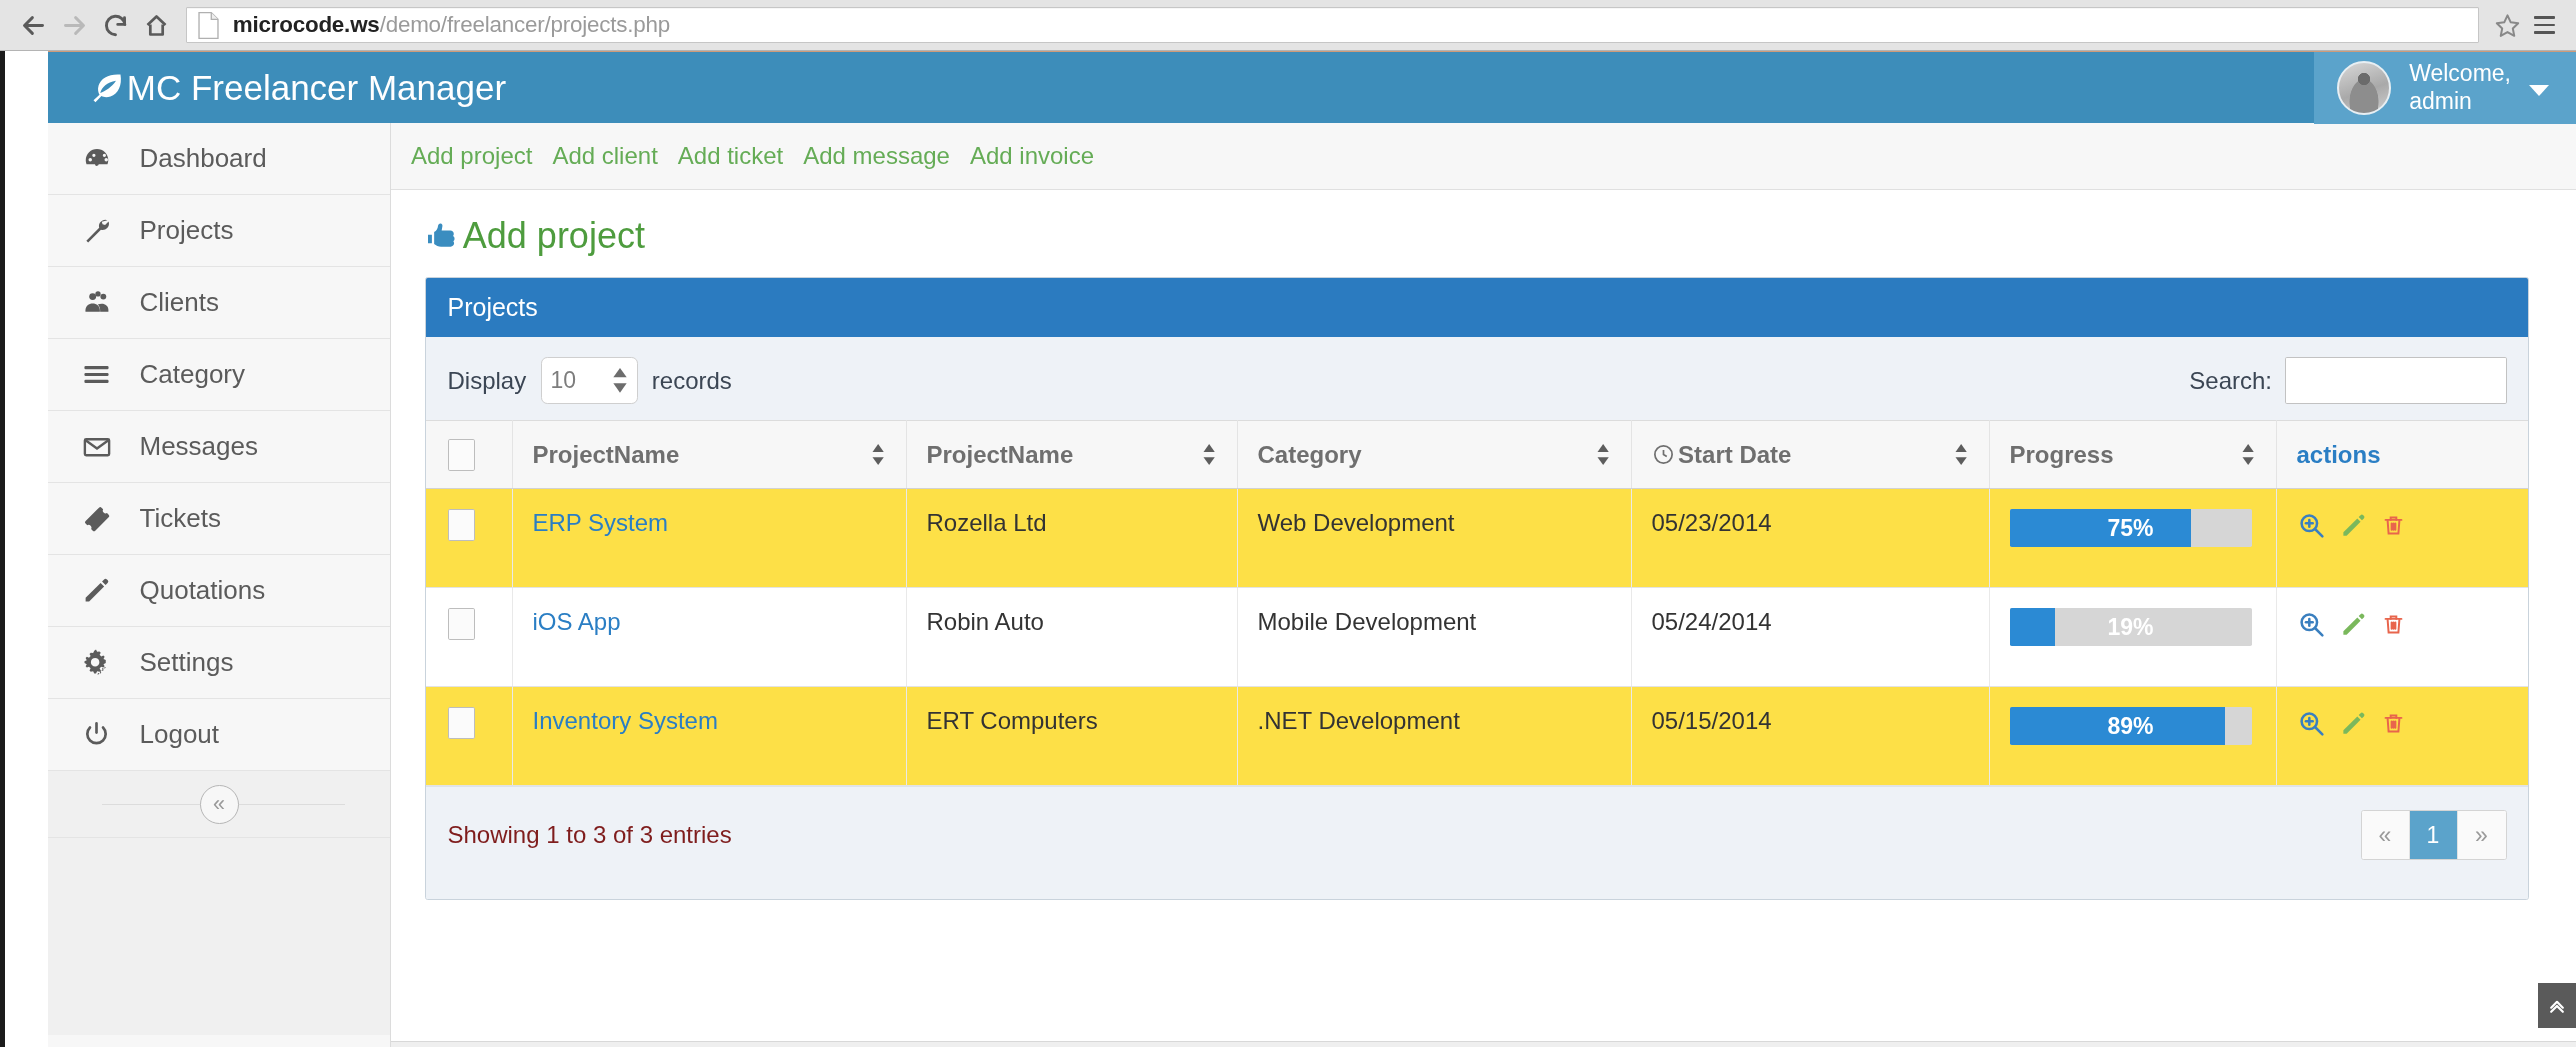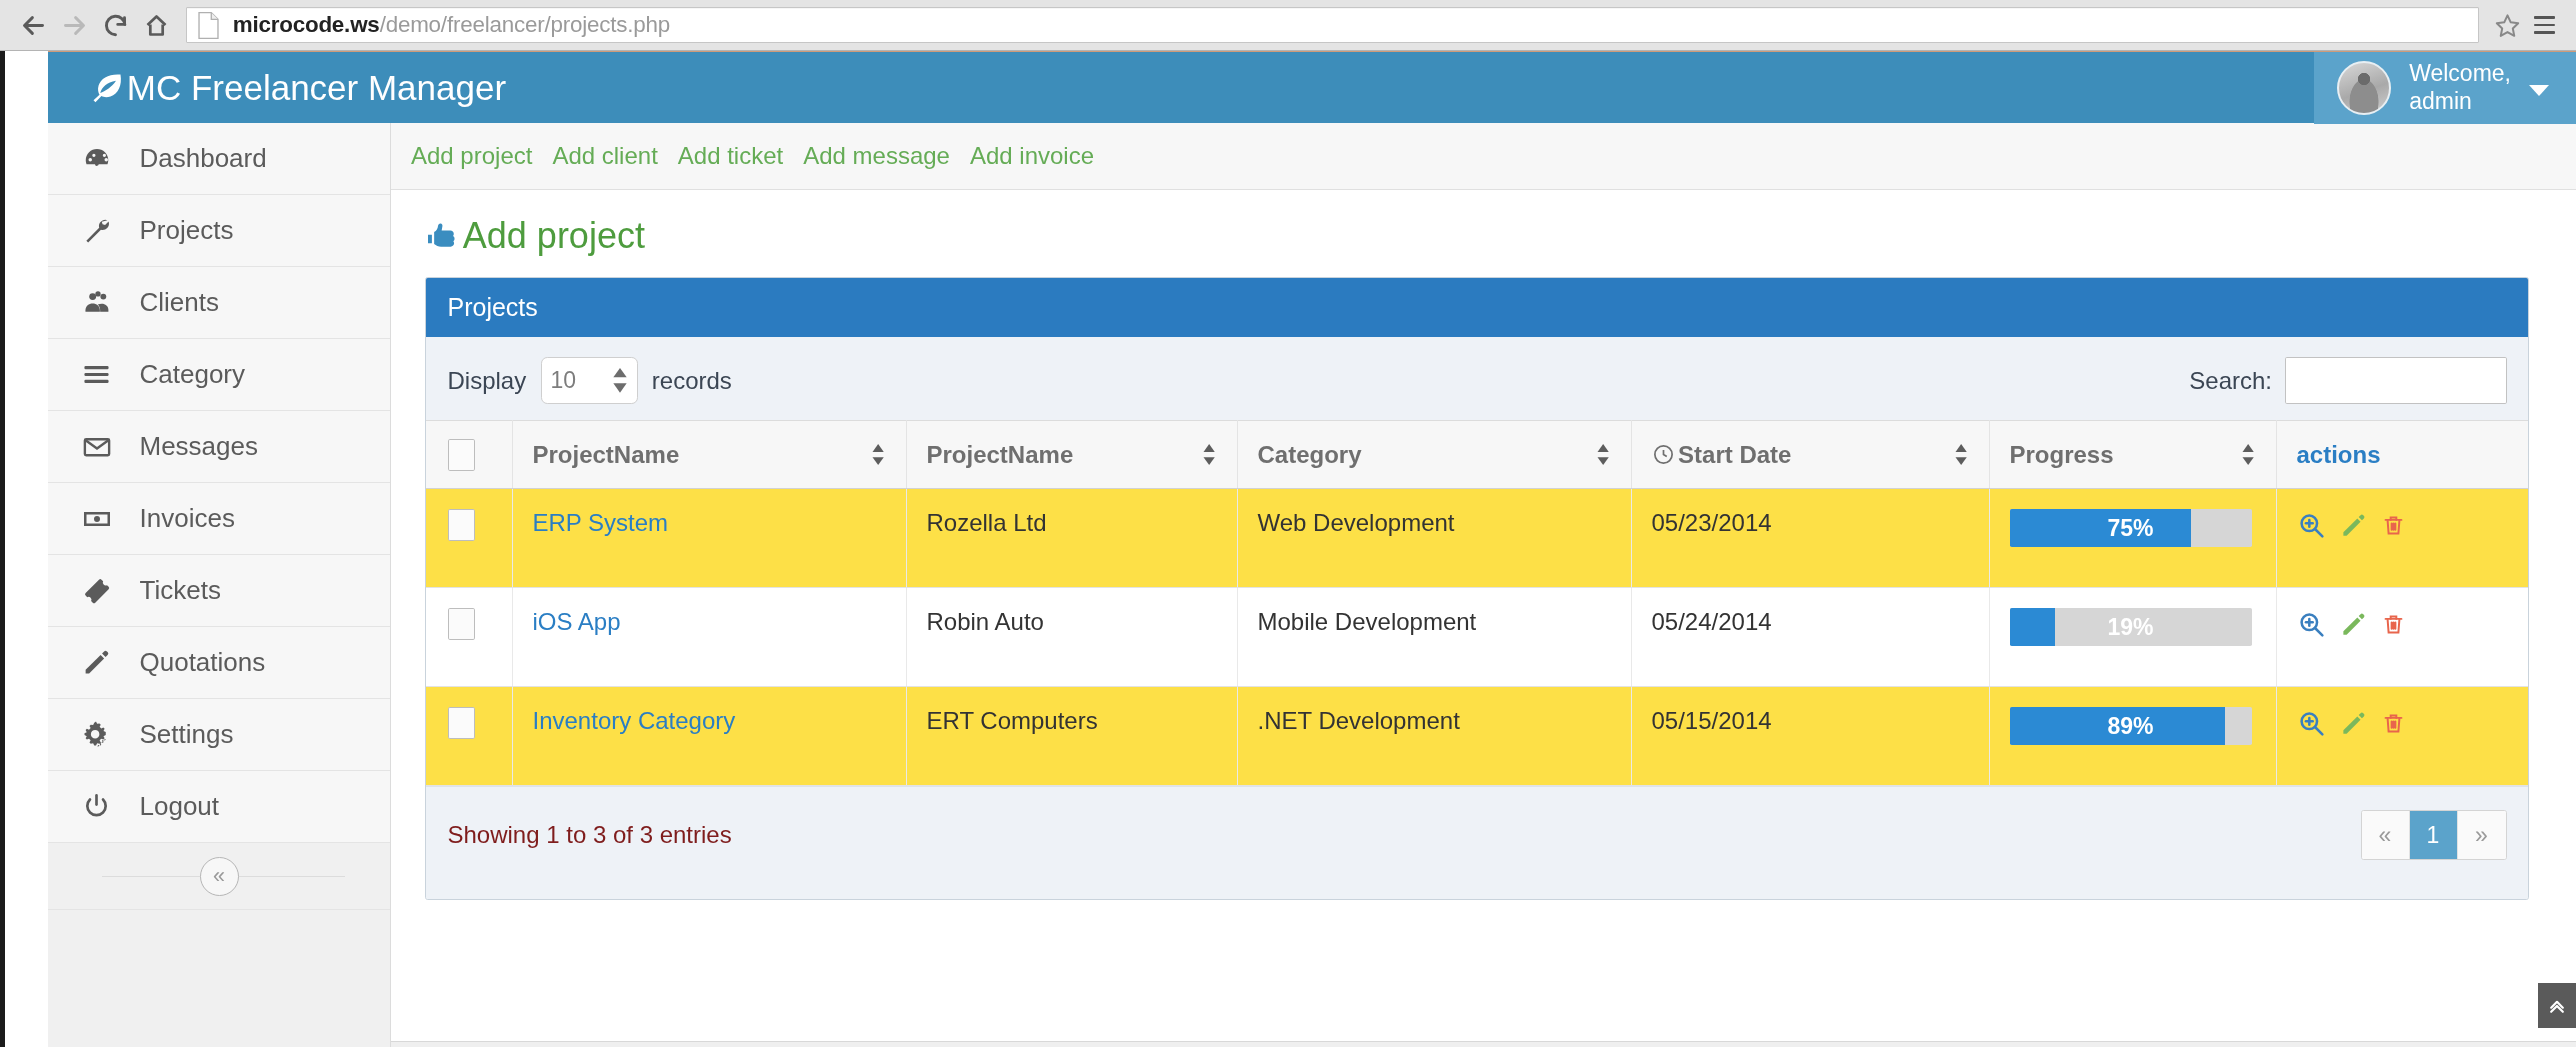--- a/index.html
+++ b/index.html
@@ -495,28 +495,20 @@
       <div class="side-item">
         <span class="s-icon">
           <svg width="30" height="30" viewBox="0 0 24 24" fill="none" stroke="currentColor" stroke-width="1.9">
               <rect x="2.3" y="5.8" width="19.4" height="12.8" rx="1"></rect>
               <path d="M2.6 6.4 12 13.2l9.4-6.8"></path>
             </svg>
         </span>
         <span>Messages</span>
       </div>
 
-      <div class="side-item">
-        <span class="s-icon">
-          <svg width="30" height="30" viewBox="0 0 24 24" fill="currentColor">
-              <path d="M1.6 6.4h20.8v11.2H1.6zm2 2v7.2h16.8V8.4zM12 9.6a2.4 2.4 0 1 1 0 4.8 2.4 2.4 0 0 1 0-4.8z"></path>
-            </svg>
-        </span>
-        <span>Invoices</span>
-      </div>
 
       <div class="side-item">
         <span class="s-icon">
           <svg width="30" height="30" viewBox="0 0 24 24" fill="currentColor">
               <path d="M13.6 2.9 2.9 13.6a1.4 1.4 0 0 0 0 2l1.3 1.3a2.3 2.3 0 0 1 3.1 3.1l1.3 1.3a1.4 1.4 0 0 0 2 0l10.7-10.7a1.4 1.4 0 0 0 0-2l-1.3-1.3a2.3 2.3 0 0 1-3.1-3.1l-1.3-1.3a1.4 1.4 0 0 0-2 0z"></path>
             </svg>
         </span>
         <span>Tickets</span>
       </div>
 
@@ -793,21 +785,21 @@
                     </span>
                   </div>
                 </td>
               </tr>
 
               <tr class="odd">
                 <td class="cell-check">
                   <span class="row-checkbox"></span>
                 </td>
                 <td>
-                  <a class="row-link">Inventory Category</a>
+                  <a class="row-link">Inventory System</a>
                 </td>
                 <td>ERT Computers</td>
                 <td>.NET Development</td>
                 <td>05/15/2014</td>
                 <td>
                   <div class="progress-track">
                     <div class="progress-fill" style="width: 89%;"></div>
                     <div class="progress-label">89%</div>
                   </div>
                 </td>

